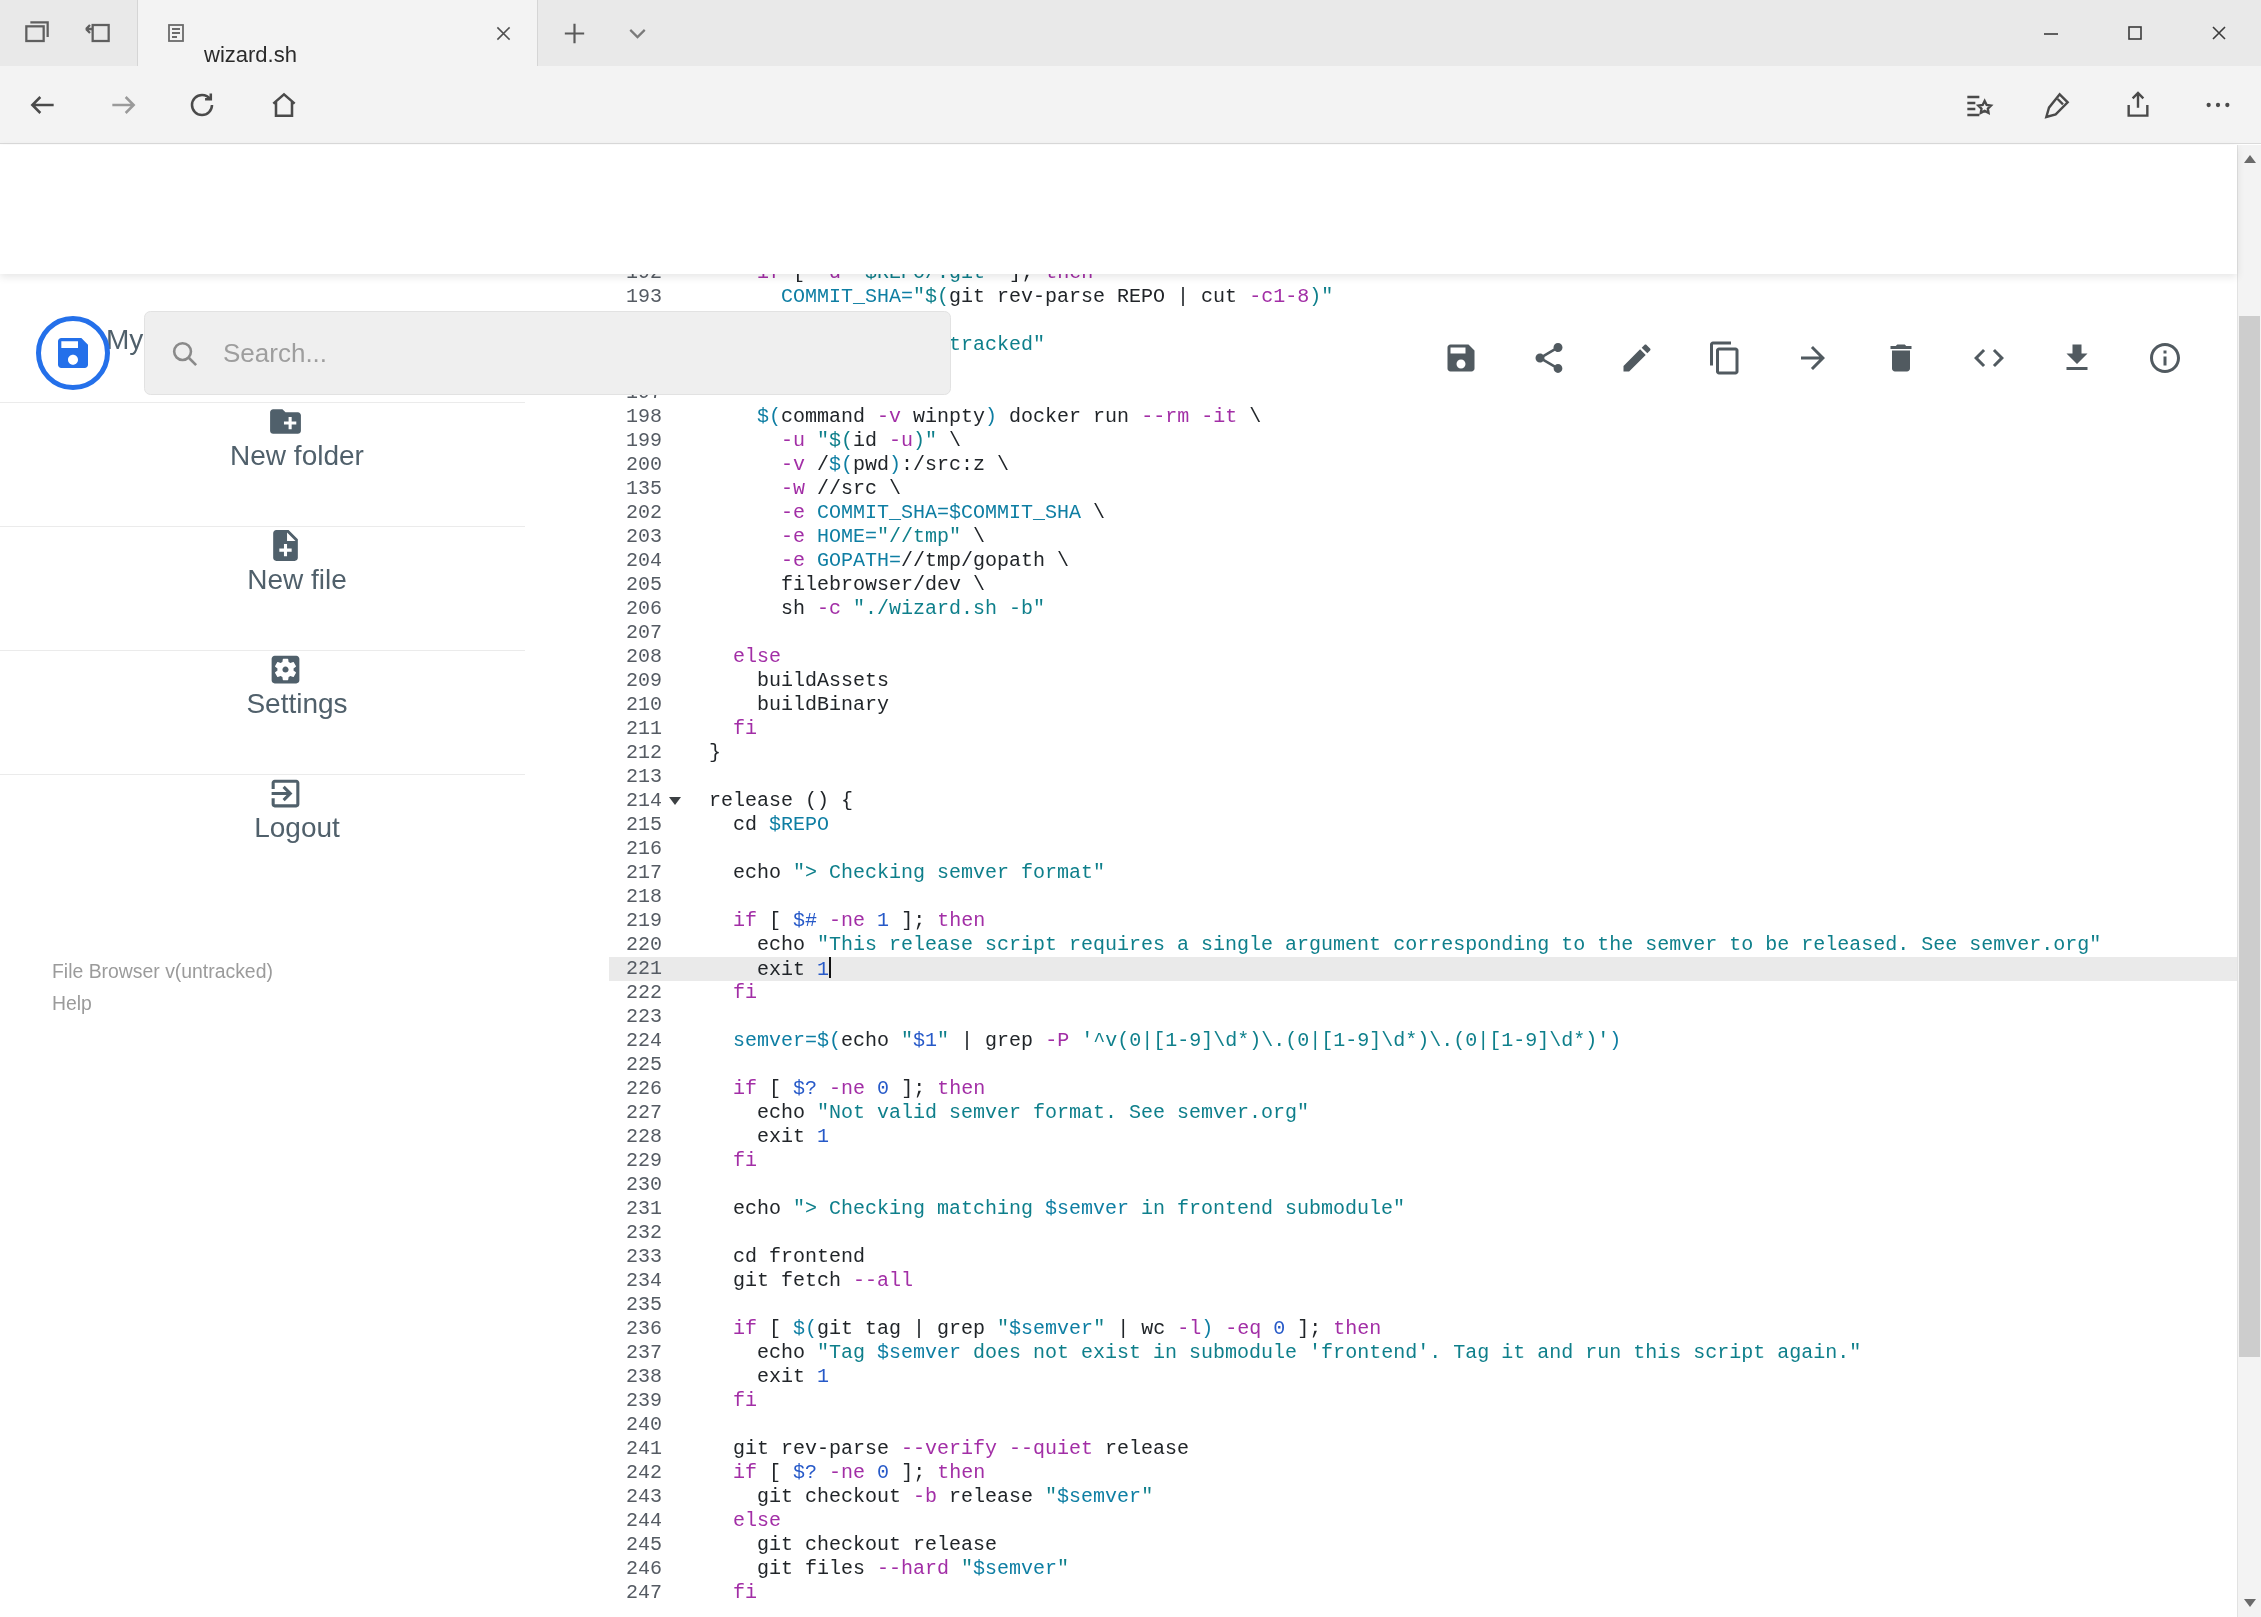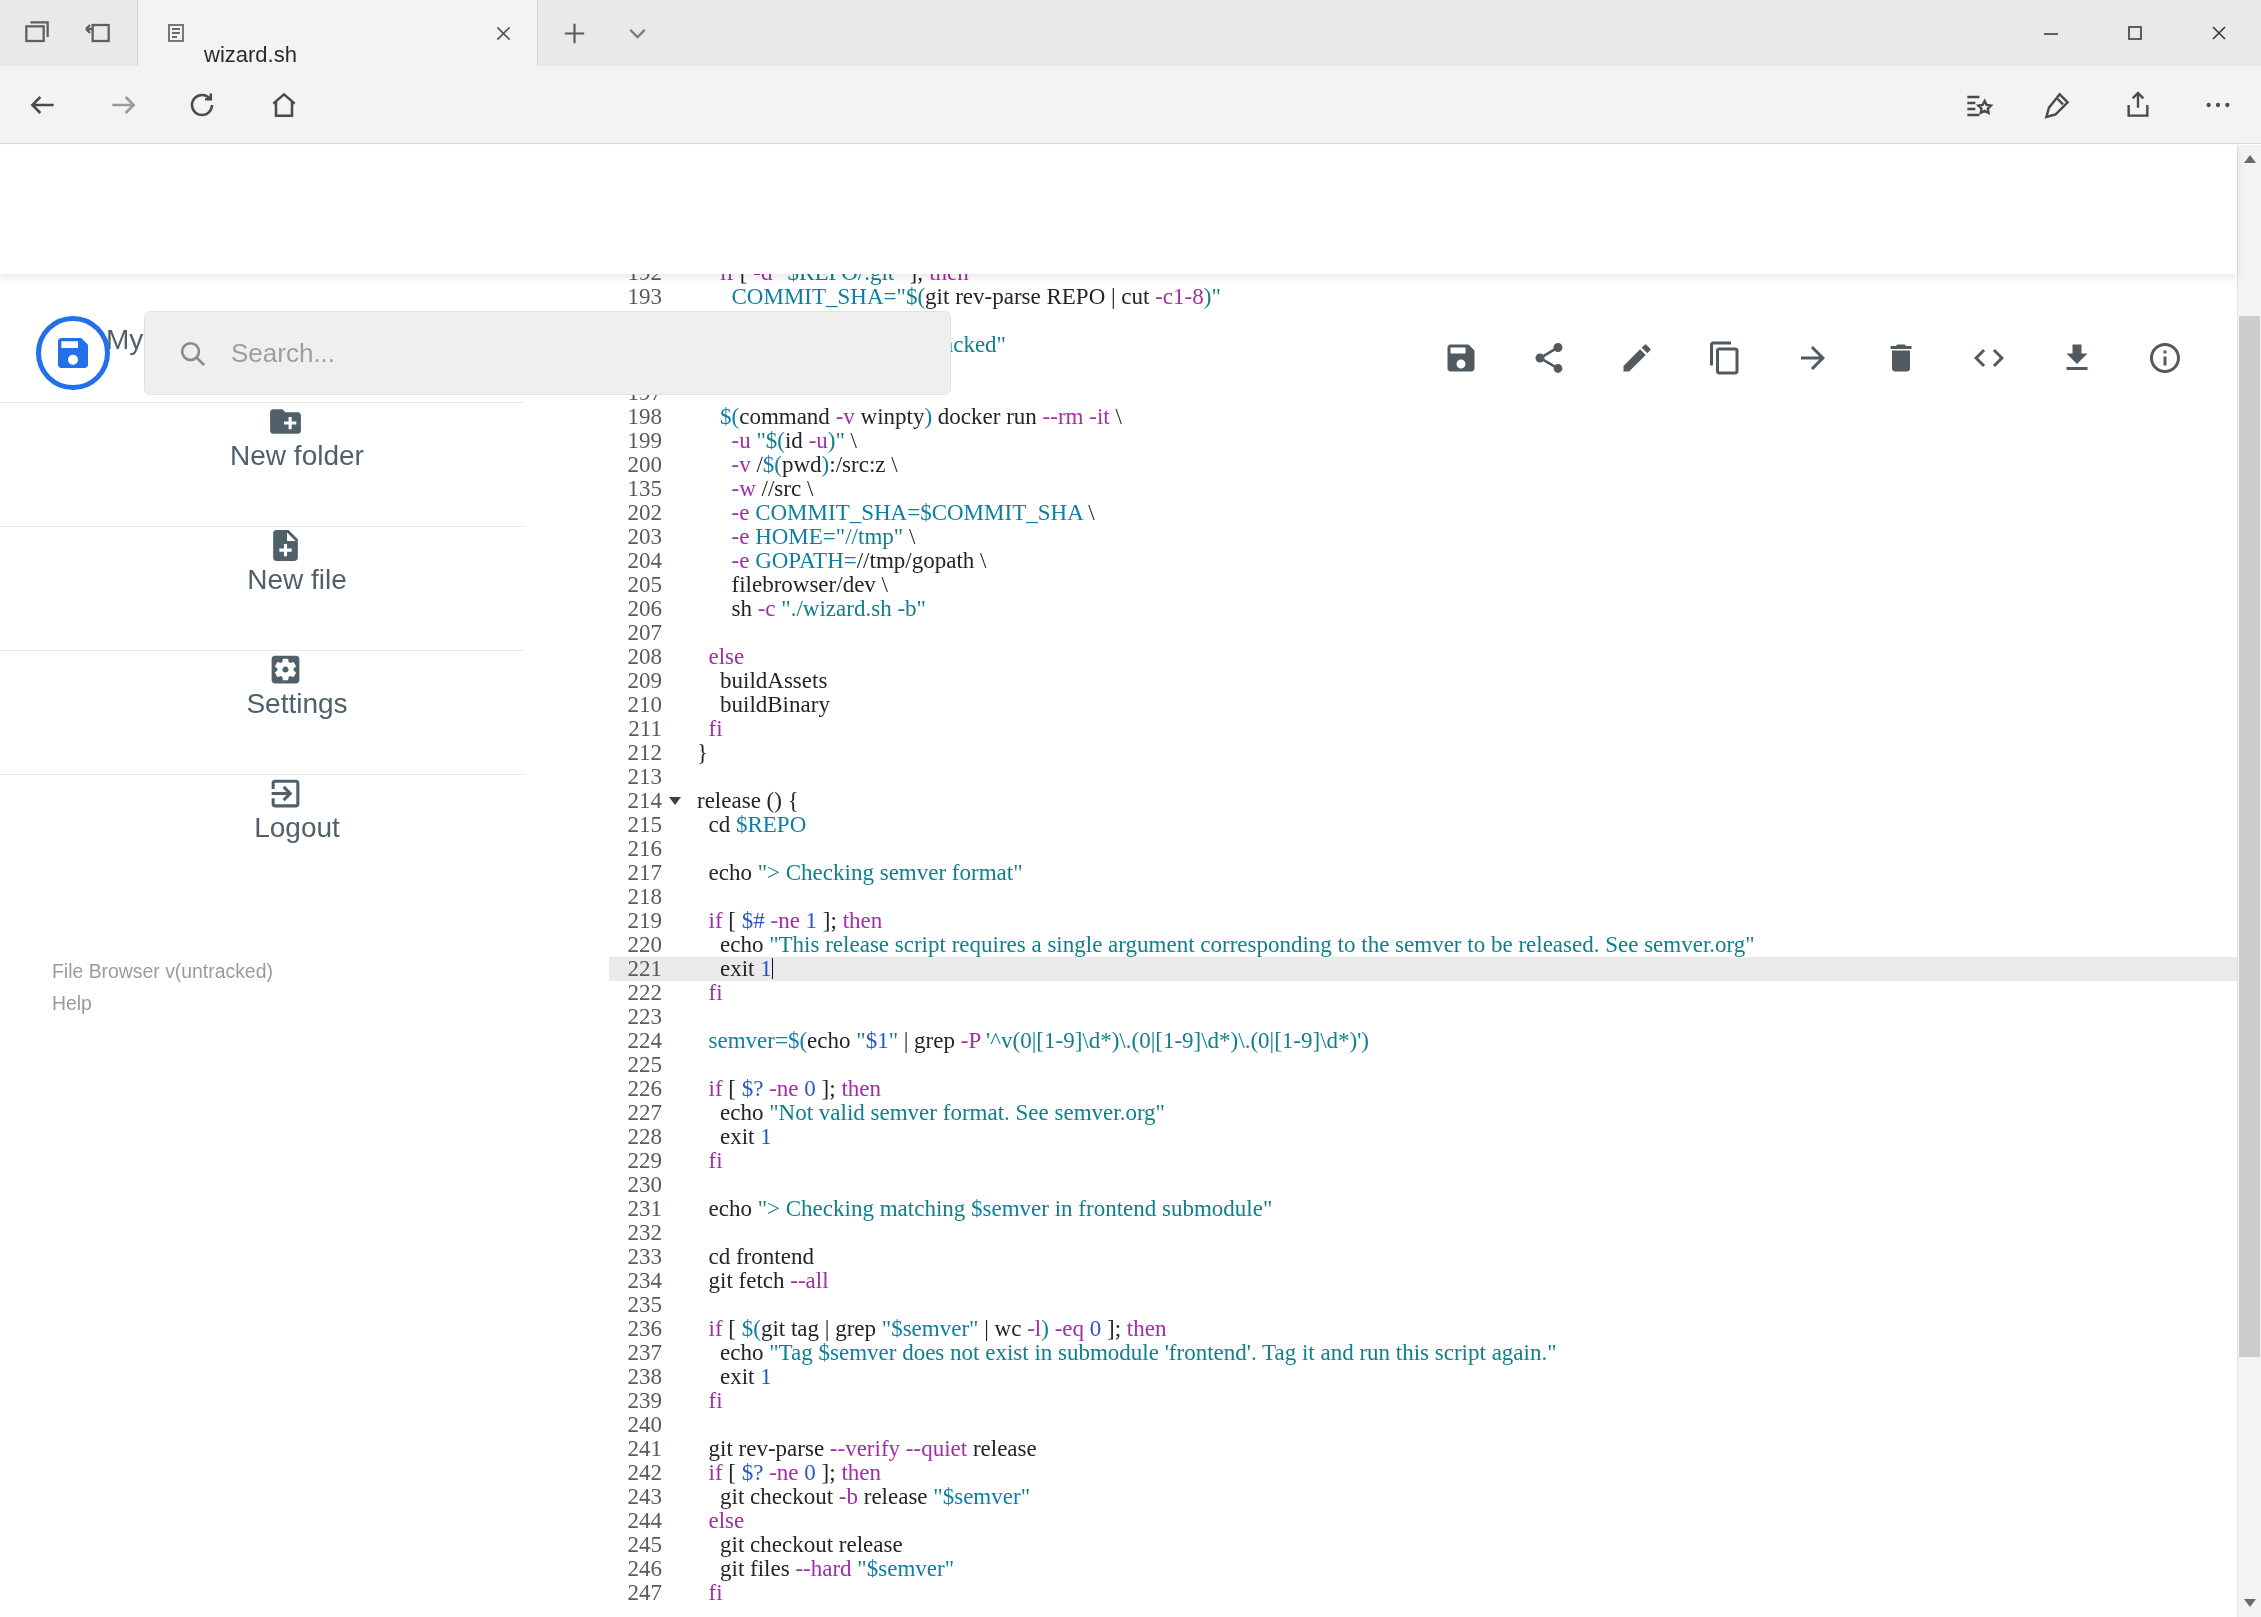--- a/index.html
+++ b/index.html
@@ -40,21 +40,21 @@
 
   
   .appheader{position:absolute;left:0;top:145px;right:24px;height:129px;background:#fff;
              box-shadow:0 3.2px 8px rgba(0,0,0,0.10);z-index:6;}
   .logo{position:absolute;left:36px;top:171px;width:74px;height:74px;border-radius:50%;
         border:5.7px solid var(--accent);box-sizing:border-box;background:#fff;
         display:flex;align-items:center;justify-content:center;}
   .logo svg{width:40px;height:40px;color:var(--accent);}
   .search{position:absolute;left:144px;top:166px;width:807px;height:84px;background:#efefef;
           border:0.8px solid #e2e2e2;border-radius:6.5px;box-sizing:border-box;
-          display:flex;align-items:center;padding:0 32px;}
+          display:flex;align-items:center;padding:0 24px;}
   .search svg{width:31px;height:31px;color:#8a8a8a;flex:0 0 auto;}
   .search input{border:none;outline:none;background:transparent;font-size:26px;margin-left:21px;
                 width:100%;font-family:"Liberation Sans",sans-serif;color:#444;}
   .search input::placeholder{color:#9e9e9e;}
   .toolbar{position:absolute;right:54px;top:195px;display:flex;gap:52px;}
   .toolbar .act{width:36px;height:36px;color:var(--icon);}
   .toolbar svg{width:36px;height:36px;}
 
   
   .sidebar{position:absolute;left:0;top:274px;bottom:0;width:525px;background:#fff;z-index:3;}
@@ -65,21 +65,21 @@
   .side-item:last-of-type{border-bottom:0.8px solid rgba(0,0,0,0.08);}
   .side-item svg{width:37px;height:37px;color:var(--side);flex:0 0 auto;}
   .side-item .lbl{margin-left:24px;}
   .side-footer{padding:57px 16px 0 52px;font-size:19.4px;line-height:32px;color:#9b9b9b;}
   .side-footer .help{display:block;}
 
   
   .editor{position:absolute;left:525px;top:274px;right:24px;bottom:0;background:#fff;overflow:hidden;z-index:1;}
   .lines{position:relative;top:-13px;margin-left:84px;}
   .row{display:flex;height:24px;line-height:24px;
-       font-family:Liberation Serif, serif;font-size:23px;}
+       font-family:Liberation Mono, monospace;font-size:20px;gap:12px;}
   .row.active{background:var(--active);}
   .gutter{flex:0 0 53px;width:53px;text-align:right;color:var(--ln);position:relative;}
   .code{white-space:pre;padding-left:35px;color:var(--code);}
   .t-p{color:var(--code);} .t-k{color:var(--kw);} .t-s{color:var(--str);}
   .t-v{color:var(--var);} .t-n{color:var(--num);}
   .fold{position:absolute;left:calc(100% + 6.5px);top:8px;width:0;height:0;
         border-left:6.5px solid transparent;border-right:6.5px solid transparent;border-top:8px solid #3c4043;}
   .caret{display:inline-block;width:1.6px;height:21px;background:#111;vertical-align:-3.2px;}
 
   

